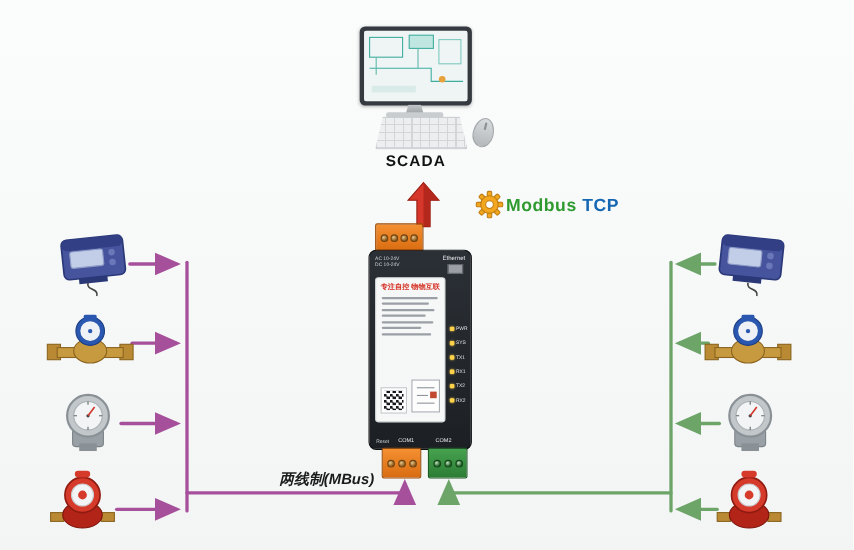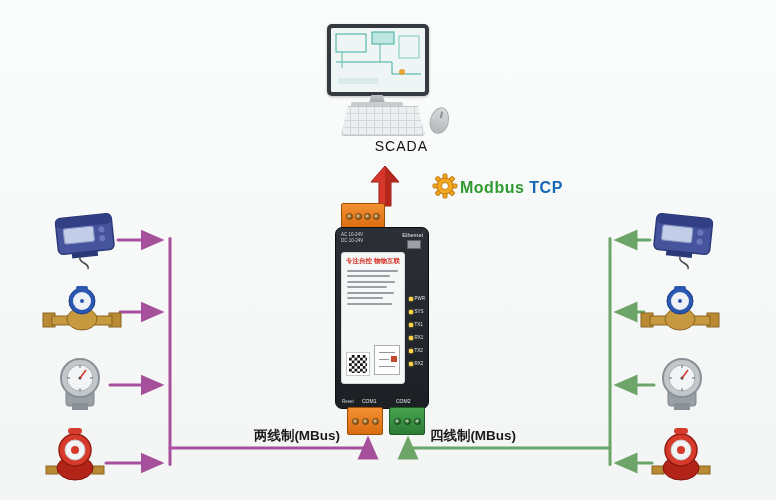--- a/index.html
+++ b/index.html
@@ -10,31 +10,31 @@
   
   .monitor { left:327px; top:24px; width:102px; height:72px; background:#343a40; border-radius:5px; padding:4px; box-shadow:0 1px 3px rgba(0,0,0,.25); }
   .screen { width:94px; height:64px; background:#eef5f4; border-radius:2px; overflow:hidden; }
   .stand-neck { left:369px; top:95px; width:16px; height:8px; background:linear-gradient(180deg,#c2c6c9,#9fa4a7); clip-path:polygon(15% 0,85% 0,100% 100%,0 100%); }
   .stand-base { left:351px; top:102px; width:52px; height:5px; background:#c9cdd0; border-radius:2px; }
   .keyboard { left:341px; top:106px; width:84px; height:30px; background:#eceeef; border:1px solid #c3c7ca; border-radius:3px;
     clip-path:polygon(7px 0, 77px 0, 84px 30px, 0 30px);
     background-image:repeating-linear-gradient(90deg,#d3d6d9 0 1px,transparent 1px 8px),repeating-linear-gradient(0deg,#d3d6d9 0 1px,transparent 1px 7px); }
   .mouse { left:430px; top:107px; width:19px; height:27px; background:linear-gradient(180deg,#d8dbdd,#b4b8bb); border:1px solid #a2a6a9; border-radius:50% 50% 50% 50%/55% 55% 45% 45%; transform:rotate(14deg); }
   .mouse-wheel { position:absolute; left:8px; top:3px; width:2px; height:7px; background:#8d9194; border-radius:1px; }
-  .scada-label { left:328px; top:138px; width:100px; text-align:right; font-size:14px; font-weight:normal; color:#111; letter-spacing:1px; }
+  .scada-label { left:328px; top:138px; width:100px; text-align:center; font-size:14px; font-weight:bold; color:#111; letter-spacing:1px; }
 
   
   .protocol-label { left:460px; top:179px; font-size:16px; font-weight:bold; letter-spacing:.5px; }
   .protocol-label .modbus { color:#2f9a2f;text-align:center; }
   .protocol-label .tcp { color:#1566b3; margin-left:5px;text-align:right; }
   .gear-wrap { left:430px; top:172px; }
 
   
   .bus-label { font-size:13.5px; font-weight:bold; color:#1a1a1a; text-align:center; }
-  .bus-label.left { left:246px; top:427px; width:102px; }
+  .bus-label.left { left:246px; top:427px; width:102px;font-style:italic; }
   .bus-label.right { left:420px; top:427px; width:106px; }
 
   
   .device { left:335px; top:203px; width:94px; height:232px; }
   .top-terminal { position:absolute; left:6px; top:0; width:44px; height:26px; background:linear-gradient(180deg,#f49032,#d96c10); border:1px solid #9c4d08; border-radius:2px; display:flex; align-items:center; justify-content:center; gap:2px; }
   .screw { width:7px; height:7px; border-radius:50%; background:radial-gradient(circle at 35% 35%, #e8c58a, #8a5a1e 70%); border:1px solid #6e4312; }
   .screw.g { background:radial-gradient(circle at 35% 35%, #bfe3bf, #1e5c24 70%); border:1px solid #154718; }
   .dev-body { position:absolute; left:0; top:24px; width:94px; height:182px; background:linear-gradient(180deg,#2b3036,#1c2024); border:1px solid #0c0e10; border-radius:7px; }
   .pwr-text { position:absolute; left:5px; top:4px; font-size:4.5px; line-height:6px; color:#cfd4d8; }
   .eth-label { position:absolute; right:5px; top:4px; font-size:5.5px; color:#e8eaec; }
@@ -195,21 +195,20 @@
       <div class="screw"></div>
     </div>
     <div class="bot-terminal green">
       <div class="screw g"></div>
       <div class="screw g"></div>
       <div class="screw g"></div>
     </div>
   </div>
 
   <div class="abs bus-label left">两线制(MBus)</div>
-  <div class="abs bus-label right">四线制(MBus)</div>
 
   <svg class="abs" style="left:50px;top:210px" width="70" height="60" viewBox="0 0 70 60">
     <g transform="rotate(-6 35 26)">
       <rect x="7" y="6" width="56" height="36" rx="5" fill="#46549e" stroke="#2a3878" stroke-width="1.5"></rect>
       <rect x="7" y="6" width="56" height="10" rx="5" fill="#333f85"></rect>
       <rect x="14" y="17" width="30" height="15" rx="2" fill="#c2cde8" stroke="#8f9cc5"></rect>
       <circle cx="52" cy="21" r="3" fill="#6a77b8"></circle>
       <circle cx="52" cy="30" r="3" fill="#6a77b8"></circle>
       <rect x="20" y="42" width="26" height="5" fill="#2a3878"></rect>
     </g>

